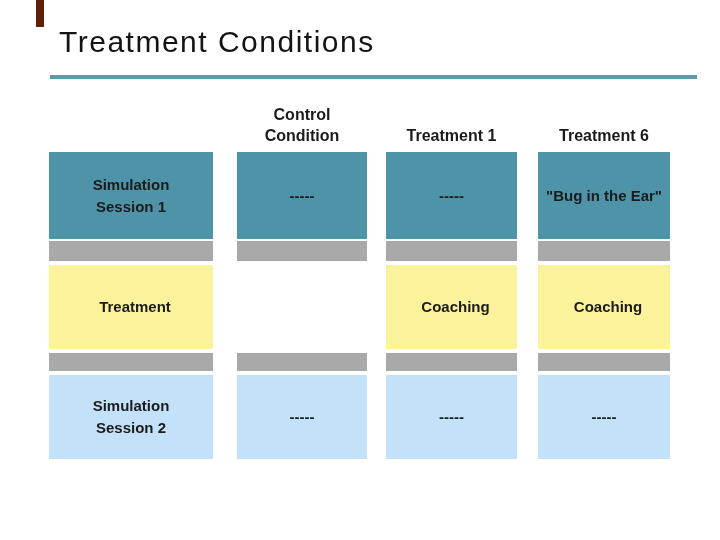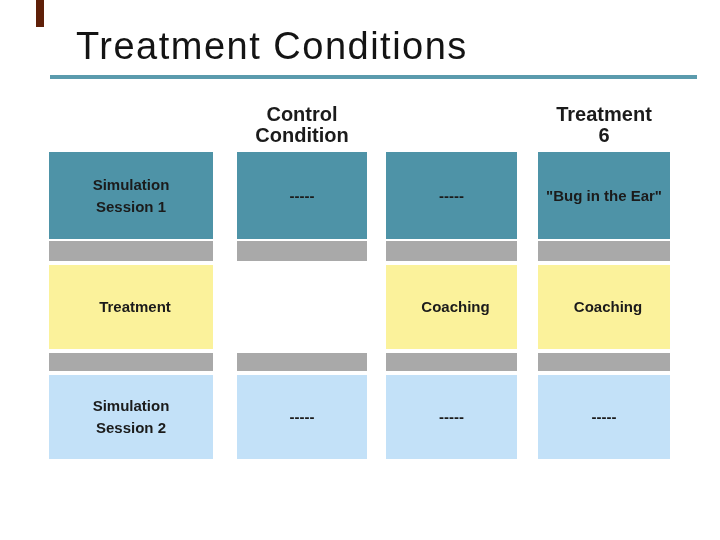--- a/index.html
+++ b/index.html
@@ -3,32 +3,32 @@
 <meta charset="utf-8">
 <style>
   * { margin:0; padding:0; box-sizing:border-box; }
   html,body { width:720px; height:540px; background:#ffffff; overflow:hidden;
               font-family:"Liberation Sans", sans-serif; }
   .slide { position:relative; width:720px; height:540px; background:#ffffff; }
 
   .corner-bar { position:absolute; left:36px; top:0; width:8px; height:27px;
                 background:var(--corner-maroon,#5F2008); }
 
-  .title { position:absolute; left:76px; top:25px; font-size:38px; font-weight:400;
+  .title { position:absolute; left:59px; top:25px; font-size:30px; font-weight:400;
            letter-spacing:1.5px; color:var(--title-text,#141414); white-space:nowrap; }
 
   .title-rule { position:absolute; left:50px; top:75px; width:647px; height:4px;
                 background:var(--rule-teal,#5B9BAD); }
 
   .cols { display:grid; grid-template-columns:164px 24px 130px 19px 131px 21px 132px; }
 
   .header-row { position:absolute; left:49px; top:100px; width:620px; height:50px;
                 align-items:end; }
   .hcell { display:flex; justify-content:center; align-items:flex-end; text-align:center;
-           font-size:20px; font-weight:700; line-height:21px; color:var(--cell-text,#1B1B1B);
+           font-size:16px; font-weight:700; line-height:21px; color:var(--cell-text,#1B1B1B);
            padding-bottom:4px; }
   .hcell .wrap { display:inline-block; max-width:100px; }
 
   .tgrid { position:absolute; left:49px; top:152px; width:620px;
            grid-template-rows:87px 2px 20px 4px 84px 4px 18px 4px 84px; }
   .cell { display:flex; align-items:center; justify-content:center; text-align:center;
           font-size:15px; font-weight:700; line-height:22px; color:var(--cell-text,#1B1B1B); }
   .cell .wrap { display:inline-block; max-width:112px; }
   .teal   { background:var(--cell-teal,#4E93A7); }
   .yellow { background:var(--cell-yellow,#FBF29B);padding-left:8px; }
@@ -45,20 +45,23 @@
 
   <div class="corner-bar"></div>
 
   <h1 class="title">Treatment Conditions</h1>
 
   <div class="title-rule"></div>
 
   <div class="header-row cols">
     <div class="hcell gc3">
       <span class="wrap">Control Condition</span>
+    </div>
+    <div class="hcell gc5">
+      <span class="wrap">Treatment 1</span>
     </div>
     <div class="hcell gc7">
       <span class="wrap">Treatment 6</span>
     </div>
   </div>
 
   <div class="tgrid cols">
 
     <div class="cell teal gc1 gr1">
       <span class="wrap">Simulation Session 1</span>

